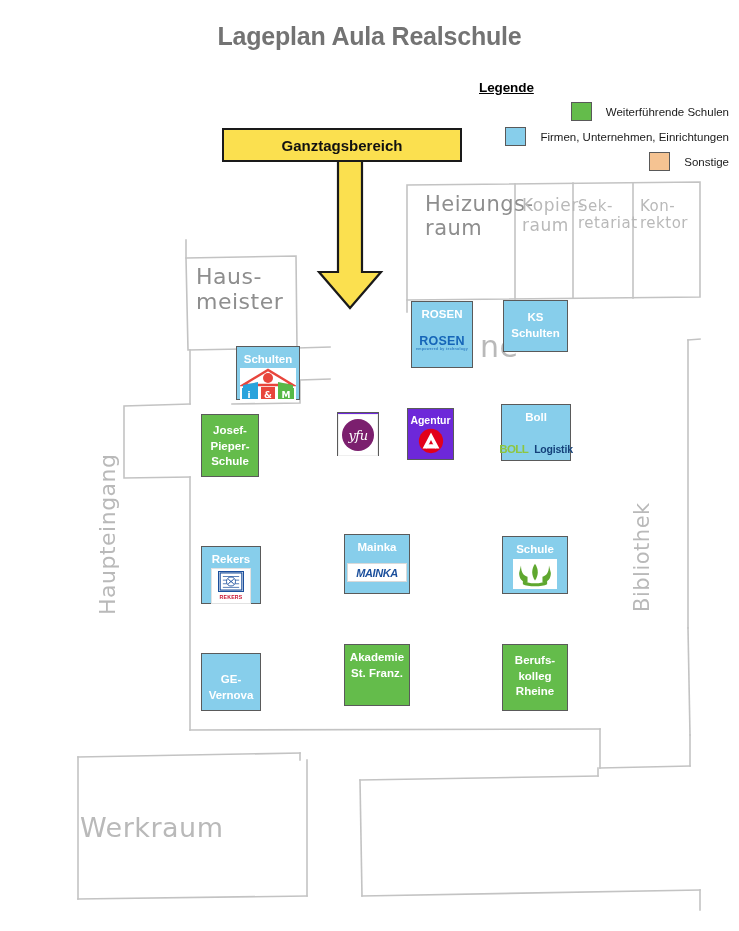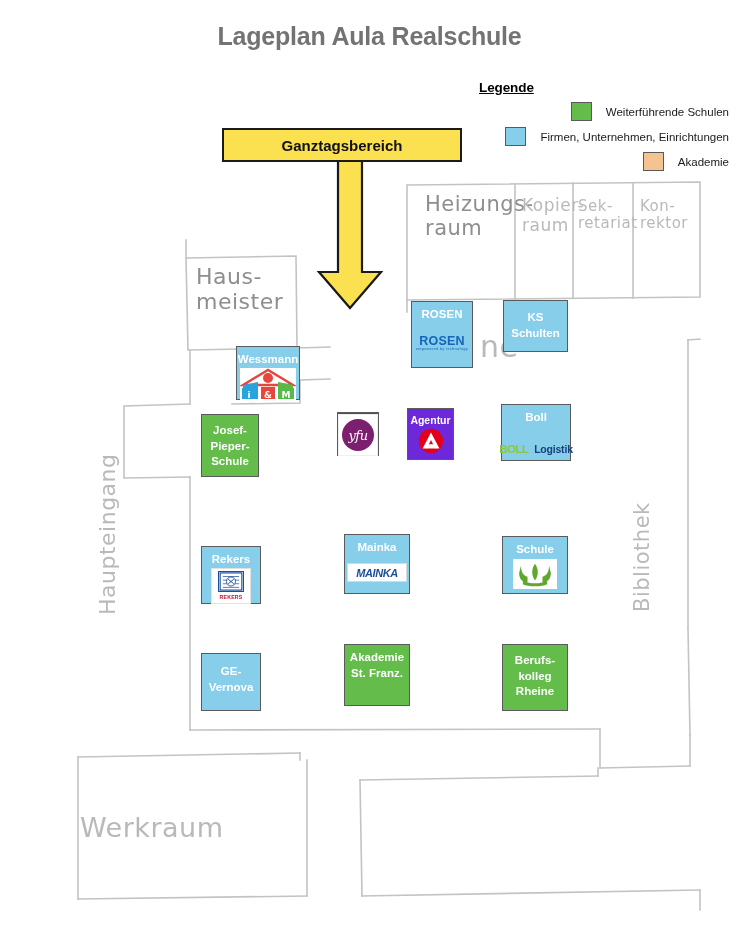--- a/index.html
+++ b/index.html
@@ -375,26 +375,26 @@
       <span class="legend-label">Weiterführende Schulen</span>
     </div>
 
     <div class="legend-row">
       <span class="legend-swatch" style="background:#87CEEB"></span>
       <span class="legend-label">Firmen, Unternehmen, Einrichtungen</span>
     </div>
 
     <div class="legend-row">
       <span class="legend-swatch" style="background:#F5C392"></span>
-      <span class="legend-label">Akademie</span>
+      <span class="legend-label">Sonstige</span>
     </div>
   </div>
 
   <div class="box blue" style="left:236px; top:346px; width:64px; height:54px;">
-    <div class="box-title">Wessmann</div>
+    <div class="box-title">Schulten</div>
     <div class="logo-wrap">
       <div class="plate wess-plate">
         <svg viewBox="0 0 56 32" width="56" height="32" xmlns="http://www.w3.org/2000/svg">
           <polygon points="4,16 28,3 52,16 52,30 4,30" fill="#ffffff" stroke="#d9534f" stroke-width="0"></polygon>
           <polygon points="3,17 28,2 53,17" fill="none" stroke="#e8453c" stroke-width="2.4"></polygon>
           <path d="M18,14 L18,30 L3,30 L3,17 Z" fill="#29A3DC"></path>
           <path d="M38,14 L38,30 L53,30 L53,17 Z" fill="#57B947"></path>
           <circle cx="28" cy="10" r="5" fill="#E8453C"></circle>
           <rect x="2" y="20" width="16" height="11" fill="#29A3DC"></rect>
           <rect x="38" y="20" width="16" height="11" fill="#57B947"></rect>
@@ -496,21 +496,21 @@
           <path d="M7,6 C7,14 10,17 14,18 L14,24 C8,24 5,20 5,14 Z" fill="#5FA72F"></path>
           <path d="M37,6 C37,14 34,17 30,18 L30,24 C36,24 39,20 39,14 Z" fill="#5FA72F"></path>
           <path d="M22,4 C18,10 18,16 22,22 C26,16 26,10 22,4 Z" fill="#5FA72F"></path>
           <path d="M9,22 C14,26 30,26 35,22 L35,26 C30,29 14,29 9,26 Z" fill="#5FA72F"></path>
         </svg>
       </div>
     </div>
   </div>
 
   <div class="box blue" style="left:201px; top:653px; width:60px; height:58px;">
-    <div class="box-title" style="padding-top:10px;">GE-
+    <div class="box-title" style="padding-top:18px;">GE-
 Vernova</div>
   </div>
 
   <div class="box green" style="left:344px; top:644px; width:66px; height:62px;">
     <div class="box-title" style="">Akademie
 St. Franz.</div>
   </div>
 
   <div class="box green" style="left:502px; top:644px; width:66px; height:67px;">
     <div class="box-title" style="padding-top:8px;">Berufs-

